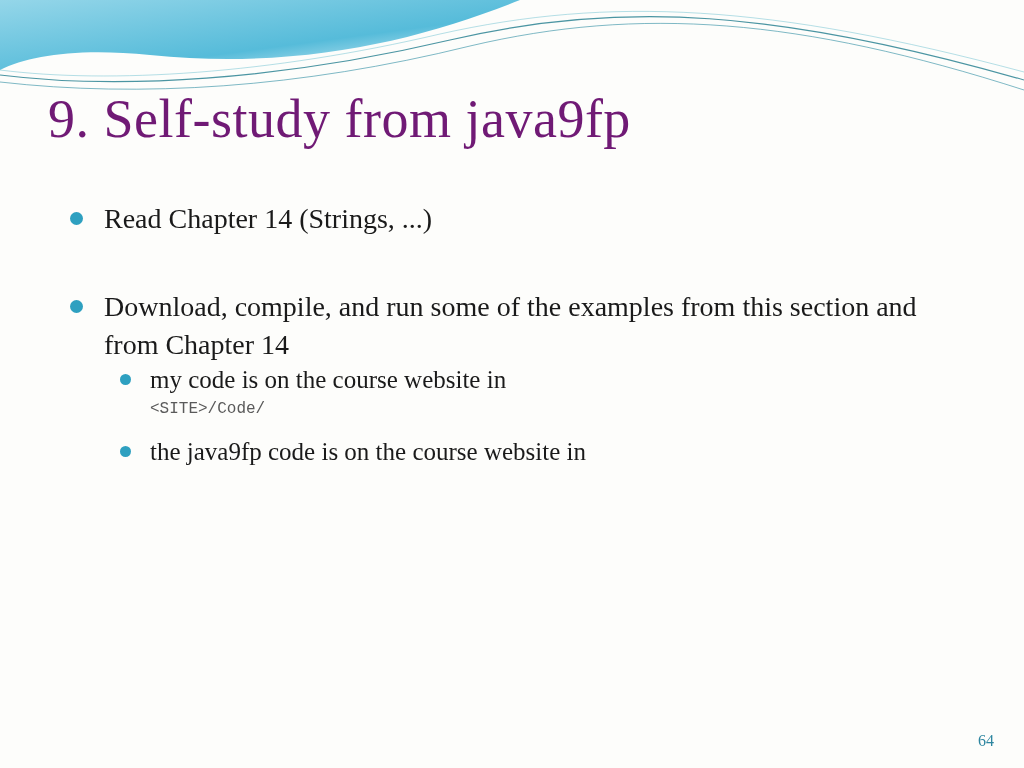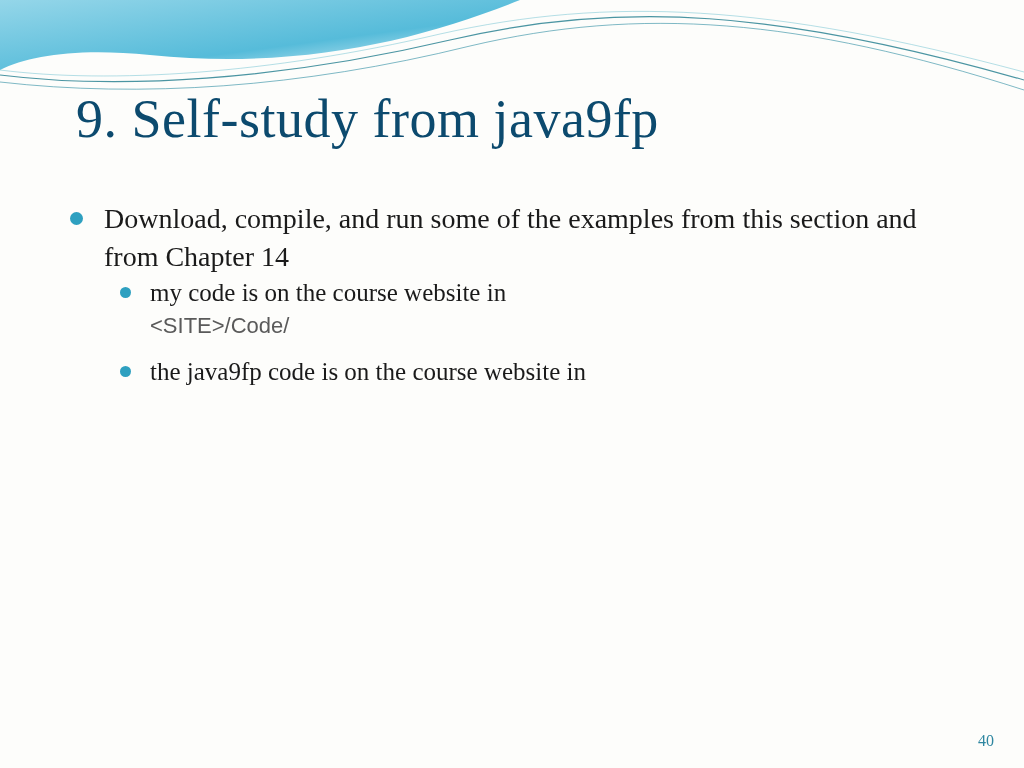--- a/index.html
+++ b/index.html
@@ -15,23 +15,22 @@
     width: 1024px; height: 150px;
     overflow: visible;
     pointer-events: none;
   }
   .title {
     position: absolute;
     top: 88px;
     left: 48px;
     font-size: 54px;
     font-weight: 400;
-    color: #0c4a6e;
+    color: #701a75;
     letter-spacing: 0.5px;
-    margin-left: 28px;
   }
   .content {
     position: absolute;
     top: 200px;
     left: 70px;
     right: 60px;
     color: #1a1a1a;
   }
   ul.top > li {
     list-style: none;
@@ -69,22 +68,22 @@
     content: "";
     position: absolute;
     left: 0;
     top: 11px;
     width: 11px;
     height: 11px;
     border-radius: 50%;
     background: #2ea0c0;
   }
   .code {
-    font-family: Liberation Sans, sans-serif;
-    font-size: 22px;
+    font-family: Liberation Mono, monospace;
+    font-size: 16px;
     color: #5a5a5a;
     display: block;
     margin-top: 2px;
   }
   .page-num {
     position: absolute;
     bottom: 18px;
     right: 30px;
     font-size: 16px;
     color: #2e86a0;
@@ -108,27 +107,30 @@
     <path d="M 0 82 C 140 98, 300 88, 470 46 C 640 6, 800 18, 1024 90" stroke="#2a8aa0" stroke-width="1" fill="none" opacity="0.6"></path>
     <path d="M 0 70 C 110 84, 270 74, 440 34 C 610 -4, 770 4, 1024 72" stroke="#6bbfd0" stroke-width="1" fill="none" opacity="0.5"></path>
   </svg>
 </div>
 
 <h1 class="title">9. Self-study from java9fp</h1>
 
 <div class="content">
   <ul class="top">
     <li>
+      <span>Read Chapter 14 (Strings, ...)</span>
+    </li>
+    <li>
       <span>Download, compile, and run some of the examples from this section and from Chapter 14</span>
       <ul class="sub">
         <li>
           <span>my code is on the course website in</span>
           <span class="code">&lt;SITE&gt;/Code/</span>
         </li>
         <li>
           <span>the java9fp code is on the course website in</span>
         </li>
       </ul>
     </li>
   </ul>
 </div>
 
-<div class="page-num">40</div>
+<div class="page-num">64</div>
 
 </body></html>

